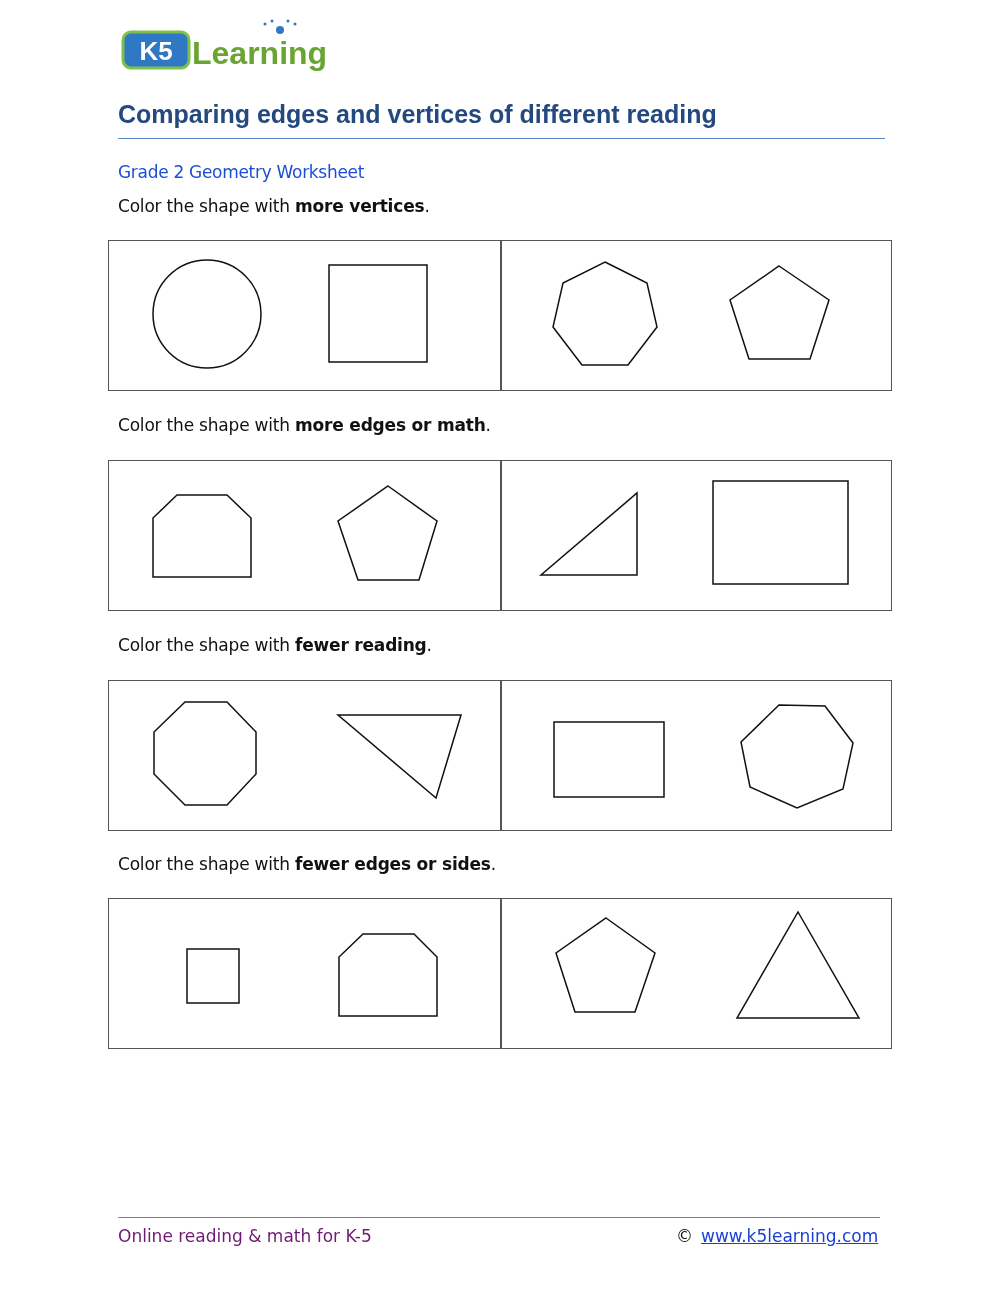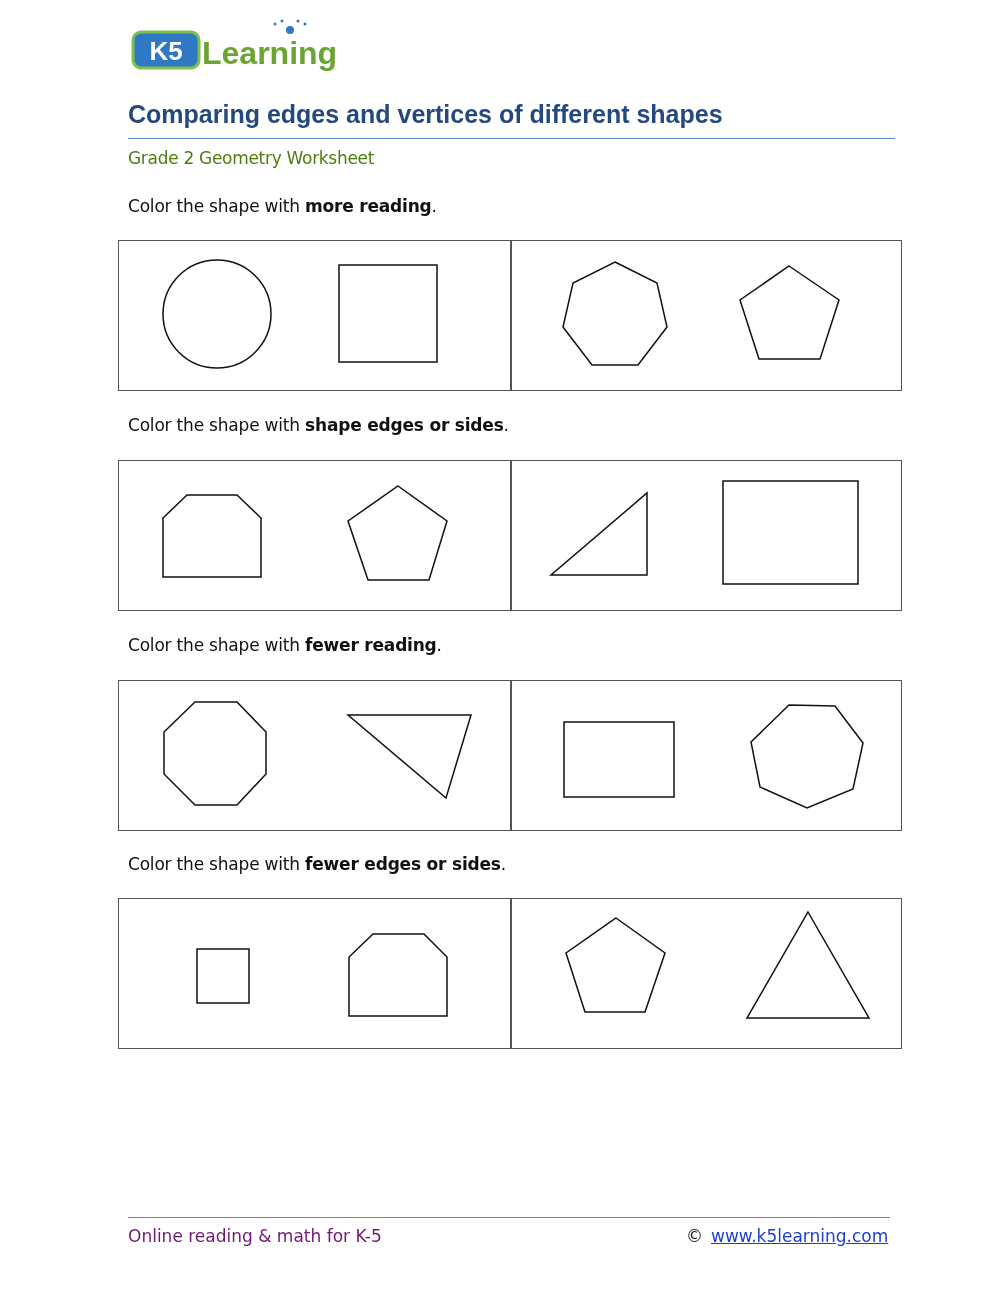--- a/index.html
+++ b/index.html
@@ -1,21 +1,21 @@
 <!DOCTYPE html>
 <html><head>
 <meta charset="utf-8">
 <style>
   html, body { margin: 0; padding: 0; background: #ffffff; }
   body { width: 1000px; height: 1294px; position: relative; overflow: hidden; font-family: "DejaVu Sans", sans-serif; color: #111; }
-  .abs { position: absolute; margin-left: 10px; }
+  .abs { position: absolute; }
   .logo { left: 120px; top: 18px; width: 215px; height: 56px; }
   .title { left: 118px; top: 100px; font-family: "Liberation Sans", sans-serif; font-weight: bold; font-size: 25px; color: #24497e; white-space: nowrap; }
   .title-rule { left: 118px; top: 138px; width: 767px; height: 1px; background: #5b8ac8; }
-  .subtitle { left: 118px; top: 148px; font-size: 17px; color: #4d7c0f; letter-spacing: -0.3px; white-space: nowrap; }
+  .subtitle { left: 118px; top: 162px; font-size: 17px; color: #1d4ed8; letter-spacing: -0.3px; white-space: nowrap; }
   .instruction { left: 118px; font-size: 17px; color: #111; white-space: nowrap; letter-spacing: -0.2px; }
   .instruction b { font-weight: bold; }
   .panel { left: 108px; width: 784px; height: 151px; border: 1px solid #555; box-sizing: border-box; }
   .panel .divider { position: absolute; left: 391px; top: 0; width: 2px; height: 100%; background: #555; }
   .panel svg { position: absolute; left: 0; top: 0; }
   .footer-rule { left: 118px; top: 1217px; width: 762px; height: 1px; background: #5b8ac8; }
   .footer-left { left: 118px; top: 1226px; font-size: 17px; color: #701a75; white-space: nowrap; }
   .footer-right { left: 676px; top: 1226px; font-size: 17px; white-space: nowrap; }
   .footer-right .copy { color: #111; margin-right: 8px; }
   .footer-right a { color: #1a3fd6; text-decoration: underline; text-align: center; }
@@ -29,39 +29,39 @@
     <text x="36" y="42" text-anchor="middle" font-family="Liberation Sans, sans-serif" font-weight="bold" font-size="26" fill="#ffffff">K5</text>
     <text x="72" y="46" font-family="Liberation Sans, sans-serif" font-weight="bold" font-size="32" fill="#6aa534">Learning</text>
     <circle cx="160" cy="12" r="4" fill="#2f78c4"></circle>
     <circle cx="145" cy="6" r="1.5" fill="#2f78c4"></circle>
     <circle cx="152" cy="3" r="1.5" fill="#2f78c4"></circle>
     <circle cx="168" cy="3" r="1.5" fill="#2f78c4"></circle>
     <circle cx="175" cy="6" r="1.5" fill="#2f78c4"></circle>
   </svg>
 </div>
 
-<div class="abs title">Comparing edges and vertices of different shapes</div>
+<div class="abs title">Comparing edges and vertices of different reading</div>
 <div class="abs title-rule"></div>
 <div class="abs subtitle">Grade 2 Geometry Worksheet</div>
 
 <div class="abs instruction" style="top:196px;">
-  <span>Color the shape with </span><b>more reading</b><span>.</span>
+  <span>Color the shape with </span><b>more vertices</b><span>.</span>
 </div>
 <div class="abs panel" style="top:240px;">
   <div class="divider"></div>
   <svg width="784" height="151" viewBox="0 0 784 151" fill="none" stroke="#111" stroke-width="1.5">
     <circle cx="98" cy="73" r="54"></circle>
     <rect x="220" y="24" width="98" height="97"></rect>
     <polygon points="496,21 538,42 548,86 519,124 473,124 444,86 454,42"></polygon>
     <polygon points="670,25 720,59 701,118 640,118 621,59"></polygon>
   </svg>
 </div>
 
 <div class="abs instruction" style="top:415px;">
-  <span>Color the shape with </span><b>shape edges or sides</b><span>.</span>
+  <span>Color the shape with </span><b>more edges or math</b><span>.</span>
 </div>
 <div class="abs panel" style="top:460px;">
   <div class="divider"></div>
   <svg width="784" height="151" viewBox="0 0 784 151" fill="none" stroke="#111" stroke-width="1.5">
     <polygon points="68,34 118,34 142,57 142,116 44,116 44,57"></polygon>
     <polygon points="279,25 328,60 310,119 249,119 229,60"></polygon>
     <polygon points="528,32 528,114 432,114"></polygon>
     <rect x="604" y="20" width="135" height="103"></rect>
   </svg>
 </div>

